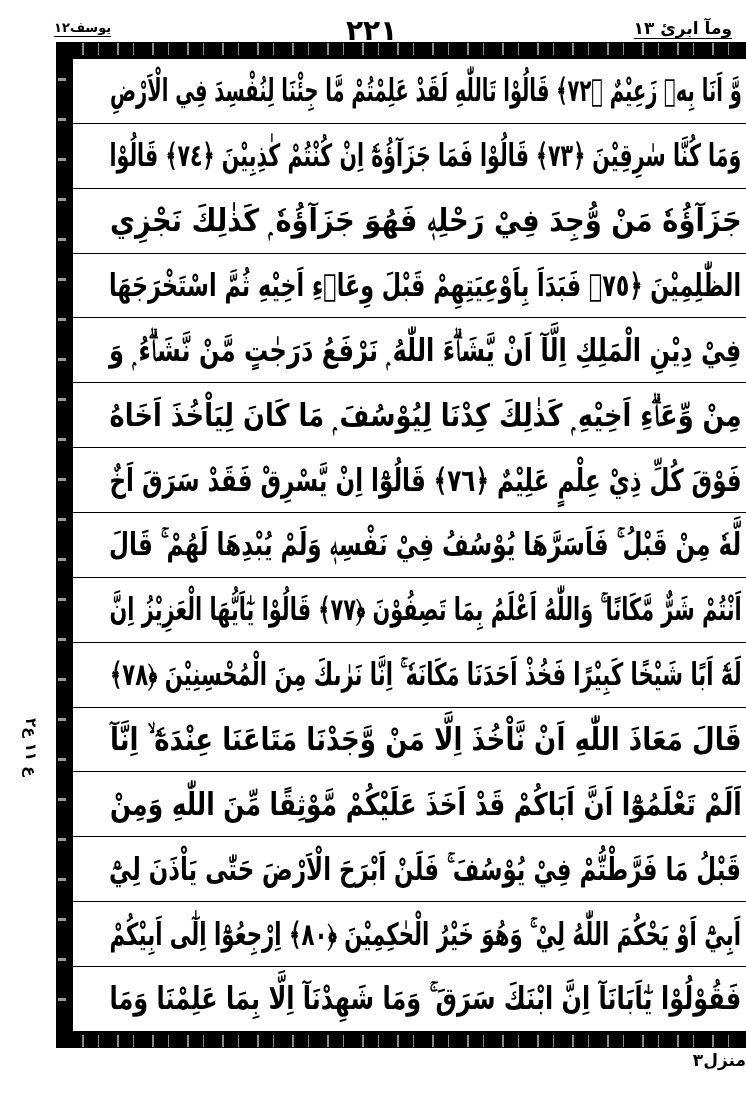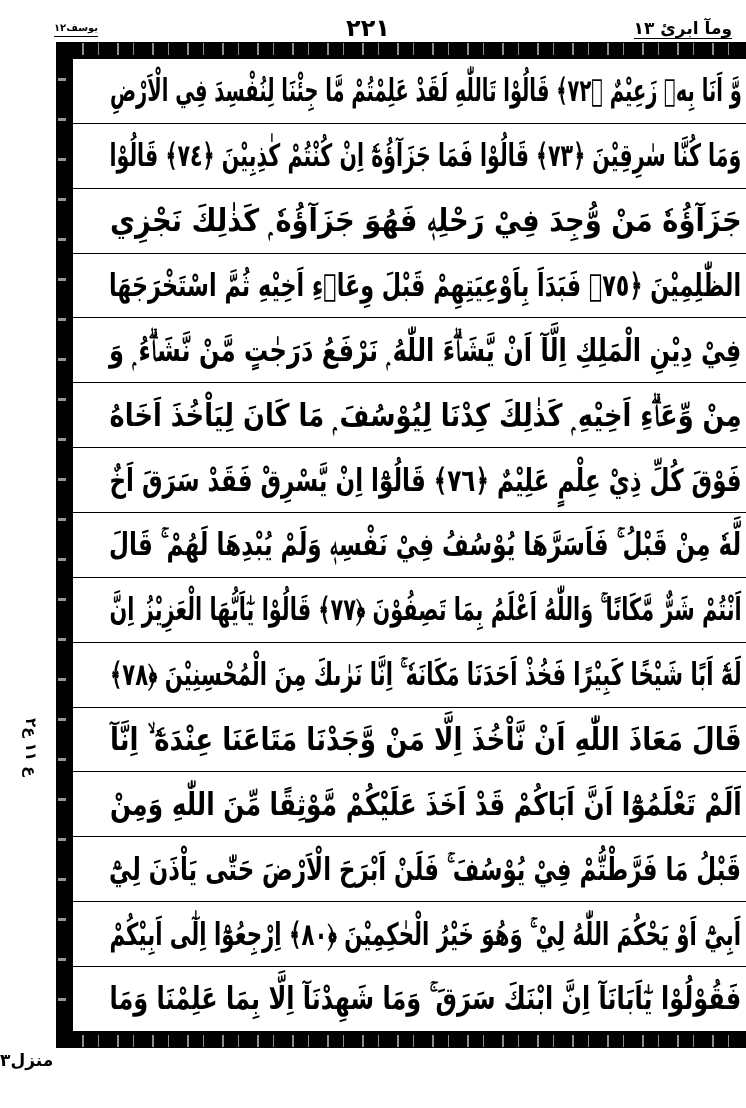--- a/index.html
+++ b/index.html
@@ -1,21 +1,21 @@
 <!DOCTYPE html>
 <html><head>
 <meta charset="utf-8">
 <style>
   html, body { margin:0; padding:0; background:#ffffff; }
   body { width:746px; height:1108px; position:relative; overflow:hidden;
          font-family: "DejaVu Sans", sans-serif; color:#000; }
   .header { position:absolute; top:18px; left:0; width:746px; height:24px; }
-  .hdr-left { position:absolute; left:54px; top:2px; font-size:10px; font-weight:bold; direction:rtl;
+  .hdr-left { position:absolute; left:54px; top:2px; font-size:13px; font-weight:bold; direction:rtl;
               border-bottom:1.5px solid #000; line-height:16px; }
-  .hdr-center { position:absolute; left:346px; top:-4px; font-size:24px; font-weight:bold; letter-spacing:1px; }
+  .hdr-center { position:absolute; left:346px; top:-4px; font-size:28px; font-weight:bold; letter-spacing:1px; }
   .hdr-right { position:absolute; right:14px; top:0px; font-size:17px; font-weight:bold; direction:rtl;
                border-bottom:1.5px solid #000; line-height:20px; }
   .frame { position:absolute; left:56px; top:42px; width:739px; height:1006px; background:#000; }
   .frame-orn-top, .frame-orn-bottom {
     position:absolute; left:8px; right:8px; height:12px;
     background: repeating-linear-gradient(90deg, transparent 0 18px, #fff 18px 20px, transparent 20px 34px, #fff 34px 35px);
     opacity:0.55;
   }
   .frame-orn-top { top:1px; }
   .frame-orn-bottom { bottom:1px; }
@@ -28,21 +28,21 @@
   .frame-orn-right { right:2px; }
   .inner { position:absolute; left:15px; top:15px; right:15px; bottom:15px; background:#fff;
            border:2px solid #000; box-sizing:border-box; display:flex; flex-direction:column; }
   .line { flex:1; display:flex; align-items:center; justify-content:center; border-bottom:1.5px solid #000;
           direction:rtl; overflow:hidden; padding:0 6px; }
   .line:last-child { border-bottom:none;justify-content:center; }
   .line-text { font-family: "DejaVu Sans", sans-serif; font-size:31px; font-weight:bold; white-space:nowrap;
                direction:rtl; text-align:justify; line-height:1; letter-spacing:-0.5px; }
   .margin-note { position:absolute; left:20px; top:718px; width:20px; font-size:15px; font-weight:bold;
                  writing-mode:vertical-rl; text-orientation:mixed; direction:rtl; }
-  .footer { position:absolute; top:1050px; left:0; width:746px; text-align:left; font-size:17px; font-weight:bold; direction:rtl; }
+  .footer { position:absolute; top:1050px; left:0; width:746px; text-align:right; font-size:17px; font-weight:bold; direction:rtl; }
 </style>
 </head>
 <body>
 
 <div class="header">
   <span class="hdr-left">یوسف١٢</span>
   <span class="hdr-center">٢٢١</span>
   <span class="hdr-right">ومآ ابرئ ١٣</span>
 </div>
 

